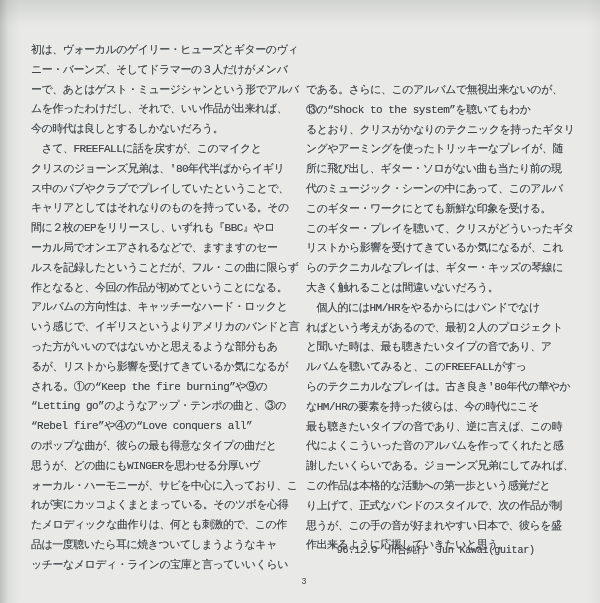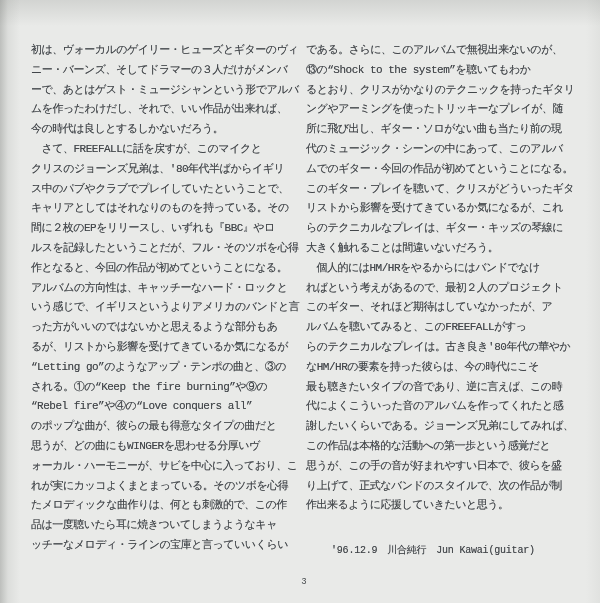--- a/index.html
+++ b/index.html
@@ -18,21 +18,21 @@
   }
   .col{
     position:absolute;top:41px;
     font-size:11px;line-height:19.8px;
     color:var(--text,#42464a);
     letter-spacing:-0.5px;
     text-shadow:0 0 0.5px rgba(66,70,74,0.55);
   }
   .col .line{white-space:nowrap;height:19.8px;}
   .col-left{left:31px;width:266px;}
-  .col-right{left:306px;width:268px;}
+  .col-right{left:306px;width:268px;margin-top:40px;}
   .signature{
     position:absolute;left:331px;top:543px;
     font-size:10px;color:var(--text,#42464a);
     letter-spacing:-0.2px;white-space:nowrap;
     text-shadow:0 0 0.5px rgba(66,70,74,0.55);
   }
   .page-number{
     position:absolute;left:0;top:577px;width:608px;
     text-align:center;font-size:9px;color:#4b4f52;
   }
@@ -45,58 +45,59 @@
       <div class="line">初は、ヴォーカルのゲイリー・ヒューズとギターのヴィ</div>
       <div class="line">ニー・バーンズ、そしてドラマーの３人だけがメンバ</div>
       <div class="line">ーで、あとはゲスト・ミュージシャンという形でアルバ</div>
       <div class="line">ムを作ったわけだし、それで、いい作品が出来れば、</div>
       <div class="line">今の時代は良しとするしかないだろう。</div>
       <div class="line">　さて、FREEFALLに話を戻すが、このマイクと</div>
       <div class="line">クリスのジョーンズ兄弟は、'80年代半ばからイギリ</div>
       <div class="line">ス中のパブやクラブでプレイしていたということで、</div>
       <div class="line">キャリアとしてはそれなりのものを持っている。その</div>
       <div class="line">間に２枚のEPをリリースし、いずれも『BBC』やロ</div>
-      <div class="line">ルスを記録したということだが、フル・そのツボを心得</div>
+      <div class="line">ーカル局でオンエアされるなどで、ますますのセー</div>
+      <div class="line">ルスを記録したということだが、フル・この曲に限らず</div>
       <div class="line">作となると、今回の作品が初めてということになる。</div>
       <div class="line">アルバムの方向性は、キャッチーなハード・ロックと</div>
       <div class="line">いう感じで、イギリスというよりアメリカのバンドと言</div>
       <div class="line">った方がいいのではないかと思えるような部分もあ</div>
       <div class="line">るが、リストから影響を受けてきているか気になるが</div>
+      <div class="line">される。①の“Keep the fire burning”や⑨の</div>
       <div class="line">“Letting go”のようなアップ・テンポの曲と、③の</div>
-      <div class="line">される。①の“Keep the fire burning”や⑨の</div>
       <div class="line">“Rebel fire”や④の“Love conquers all”</div>
       <div class="line">のポップな曲が、彼らの最も得意なタイプの曲だと</div>
       <div class="line">思うが、どの曲にもWINGERを思わせる分厚いヴ</div>
       <div class="line">ォーカル・ハーモニーが、サビを中心に入っており、こ</div>
       <div class="line">れが実にカッコよくまとまっている。そのツボを心得</div>
       <div class="line">たメロディックな曲作りは、何とも刺激的で、この作</div>
       <div class="line">品は一度聴いたら耳に焼きついてしまうようなキャ</div>
       <div class="line">ッチーなメロディ・ラインの宝庫と言っていいくらい</div>
     </div>
   <div class="col col-right">
       <div class="line">である。さらに、このアルバムで無視出来ないのが、</div>
       <div class="line">⑬の“Shock to the system”を聴いてもわか</div>
       <div class="line">るとおり、クリスがかなりのテクニックを持ったギタリ</div>
       <div class="line">ングやアーミングを使ったトリッキーなプレイが、随</div>
       <div class="line">所に飛び出し、ギター・ソロがない曲も当たり前の現</div>
       <div class="line">代のミュージック・シーンの中にあって、このアルバ</div>
-      <div class="line">ムでのギター・今回の作品が初めてということになる。</div>
+      <div class="line">このギター・ワークにとても新鮮な印象を受ける。</div>
       <div class="line">このギター・プレイを聴いて、クリスがどういったギタ</div>
       <div class="line">リストから影響を受けてきているか気になるが、これ</div>
       <div class="line">らのテクニカルなプレイは、ギター・キッズの琴線に</div>
       <div class="line">大きく触れることは間違いないだろう。</div>
       <div class="line">　個人的にはHM/HRをやるからにはバンドでなけ</div>
       <div class="line">ればという考えがあるので、最初２人のプロジェクト</div>
-      <div class="line">このギター、それほど期待はしていなかったが、ア</div>
+      <div class="line">と聞いた時は、最も聴きたいタイプの音であり、ア</div>
       <div class="line">ルバムを聴いてみると、このFREEFALLがすっ</div>
       <div class="line">らのテクニカルなプレイは。古き良き'80年代の華やか</div>
       <div class="line">なHM/HRの要素を持った彼らは、今の時代にこそ</div>
       <div class="line">最も聴きたいタイプの音であり、逆に言えば、この時</div>
       <div class="line">代によくこういった音のアルバムを作ってくれたと感</div>
       <div class="line">謝したいくらいである。ジョーンズ兄弟にしてみれば、</div>
       <div class="line">この作品は本格的な活動への第一歩という感覚だと</div>
+      <div class="line">り上げて、正式なバンドのスタイルで、次の作品が制</div>
       <div class="line">思うが、この手の音が好まれやすい日本で、彼らを盛</div>
-      <div class="line">り上げて、正式なバンドのスタイルで、次の作品が制</div>
       <div class="line">作出来るように応援していきたいと思う。</div>
     </div>
   <div class="signature">'96.12.9　川合純行　Jun Kawai(guitar)</div>
   <div class="page-number">3</div>
 </div>
 
 </body></html>

